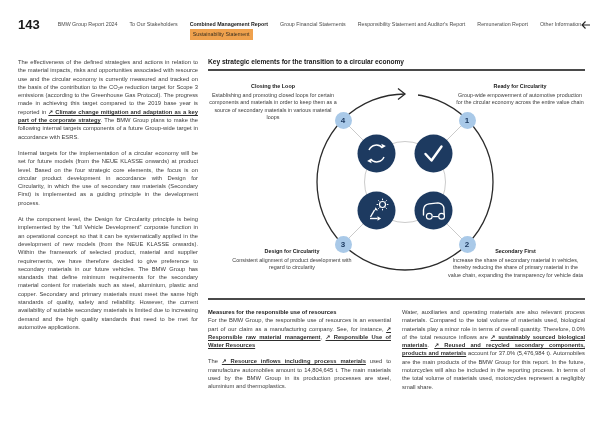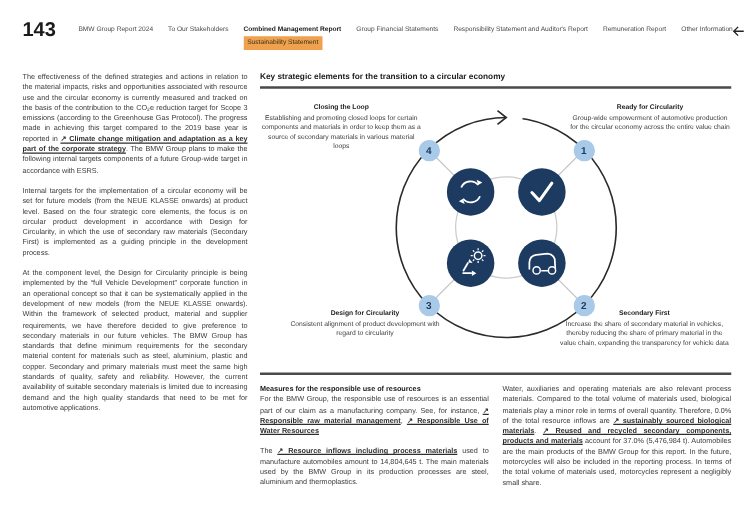--- a/index.html
+++ b/index.html
@@ -11,21 +11,21 @@
     font-family: "Liberation Sans", sans-serif;
     color: #3a3a3a;
     overflow: hidden;
     margin: 0 auto;
   }
   
   .header {
     position: absolute; left: 18px; right: 16px; top: 20px;
     display: flex; align-items: flex-start;
   }
-  .page-num { font-size: 16px; font-weight: bold; color:#1a1a1a; margin-right: 18px; line-height: 10px; }
+  .page-num { font-size: 13px; font-weight: bold; color:#1a1a1a; margin-right: 18px; line-height: 10px; }
   .nav { display: flex; gap: 12px; align-items: flex-start; }
   .nav-item {
     position: relative;
     font-size: 5.3px; color: #4a4a4a; line-height: 9px;
     white-space: nowrap; cursor: default;
   }
   .nav-item.active { font-weight: bold; color:#1a1a1a; }
   .sub-badge {
     position: absolute; left: 0; top: 9px;
     background: #efa14d; color: #3a3020;

